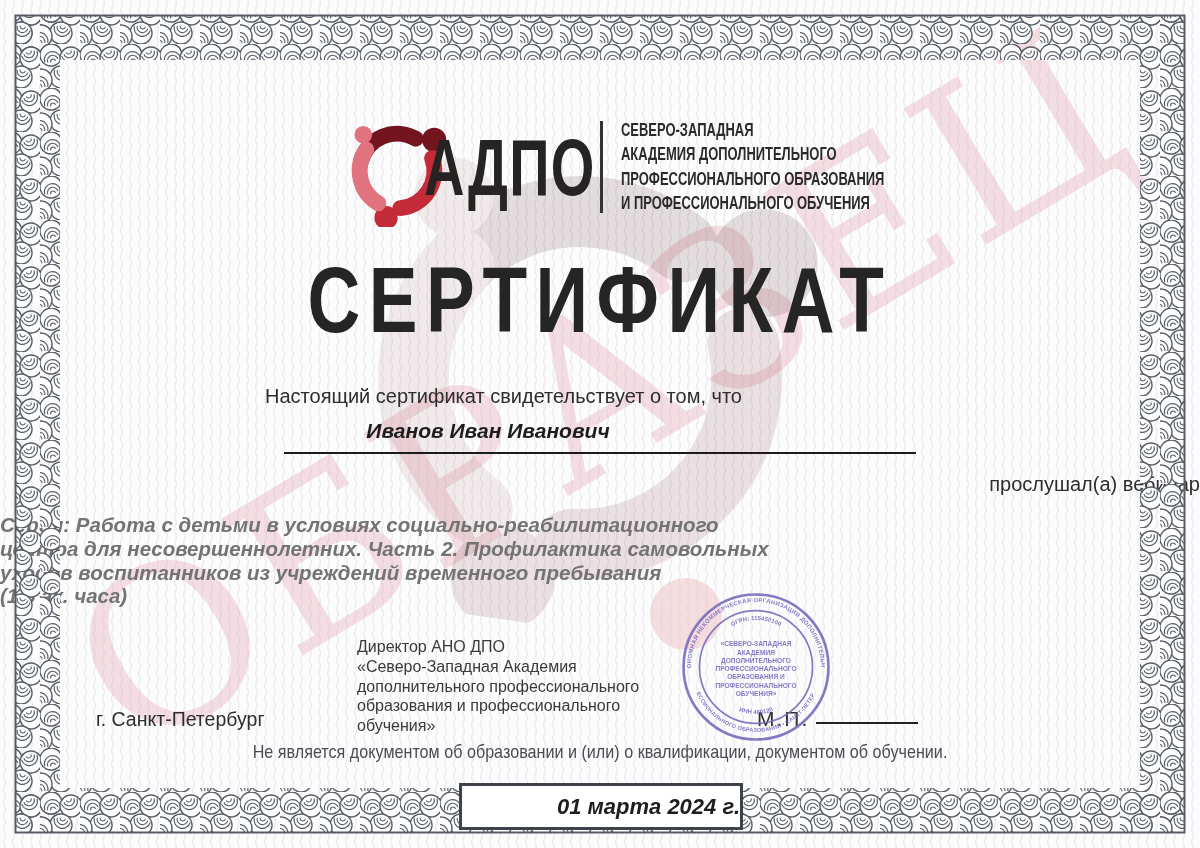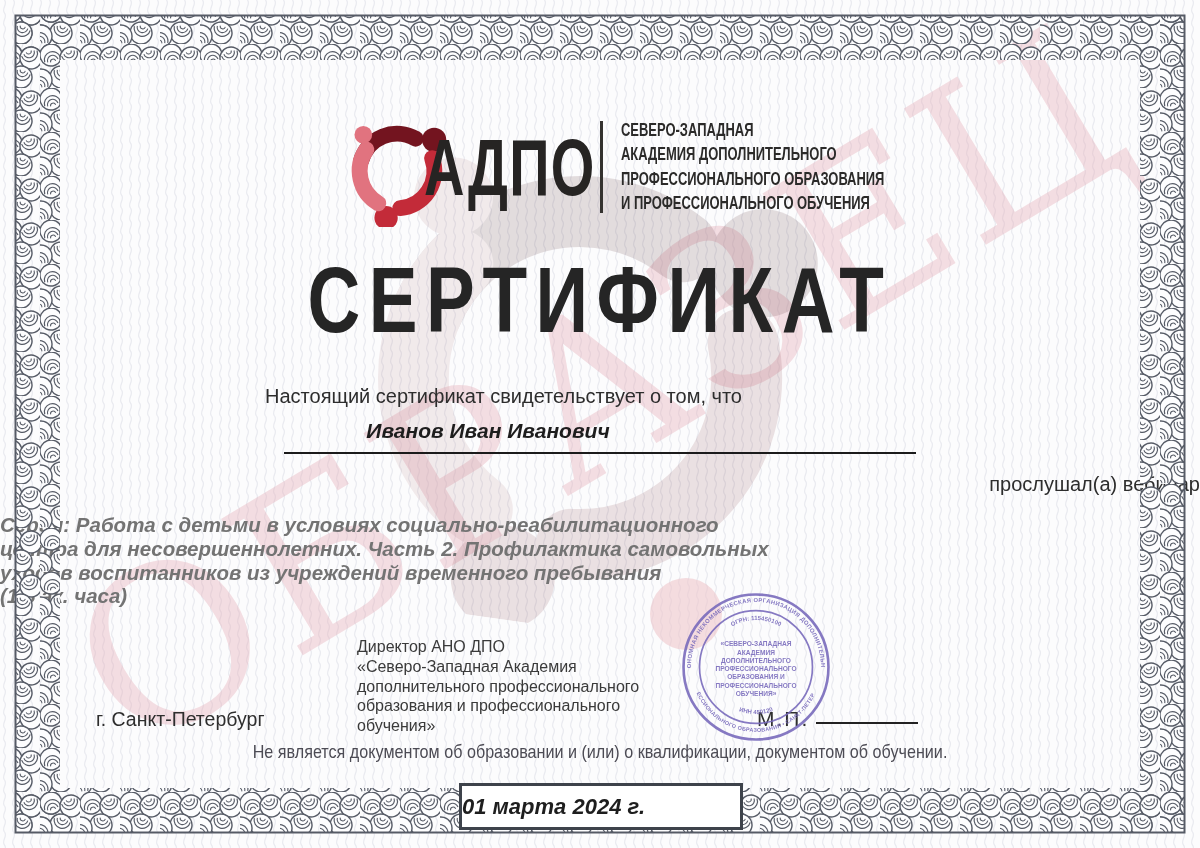--- a/index.html
+++ b/index.html
@@ -72,21 +72,21 @@
   .director{left:357px;top:637px;font-size:16px;line-height:19.8px;
     color:#3a3a3a;}
   .mp{left:757px;top:707px;font-size:21px;letter-spacing:2px;color:#2f2f2f;}
   .sig-line{left:816px;top:722px;width:102px;height:0;border-top:2px solid #222;}
   .disclaimer{left:0;top:741px;width:1200px;text-align:center;
     font-size:19px;color:#4c4b54;
     transform:scaleX(0.85);transform-origin:center top;white-space:nowrap;}
   .date-box{
     left:459px;top:783px;width:284px;height:47px;
     background:#ffffff;border:3px solid #3e434b;box-sizing:border-box;
-    display:flex;align-items:center;justify-content:flex-start;
+    display:flex;align-items:center;justify-content:flex-end;
     font-size:22px;font-weight:700;font-style:italic;color:#1e1e1e;
   }
 
   .stamp-svg{left:676px;top:587px;opacity:0.88;}
   .ghost-logo{left:330px;top:128px;opacity:0.14;filter:saturate(0.45);
     transform:rotate(8deg);}
 </style>
 </head>
 <body>
 

